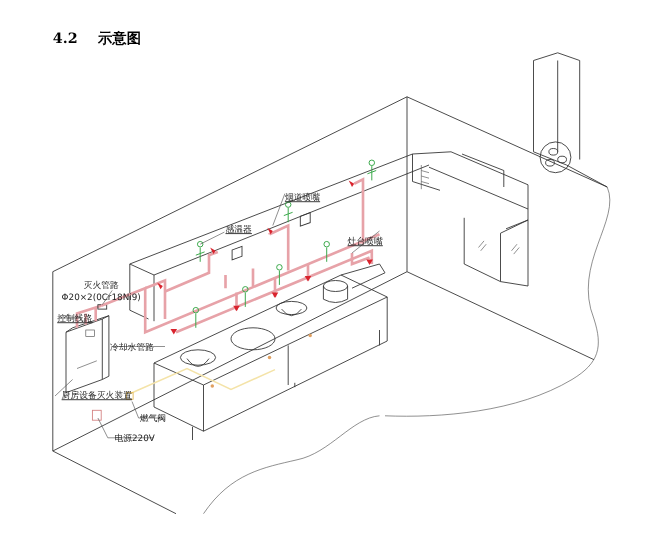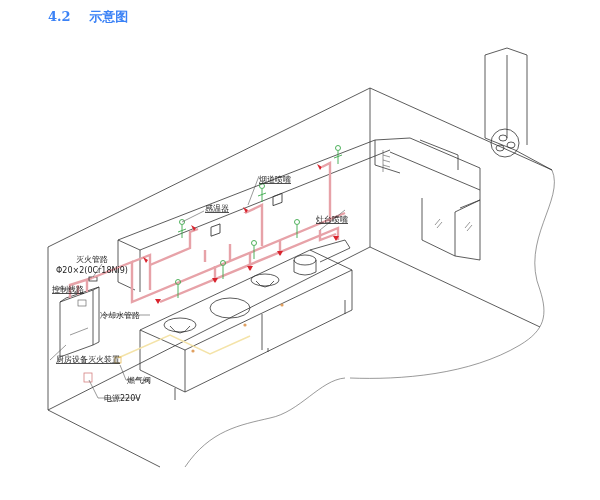--- a/index.html
+++ b/index.html
@@ -1,17 +1,17 @@
 <!DOCTYPE html>
 <html><head>
 <meta charset="utf-8">
 <style>
   html, body { margin:0; padding:0; background:#ffffff; }
   body { width:600px; height:500px; position:relative; overflow:hidden; font-family:"DejaVu Sans", sans-serif; }
-  .heading { position:absolute; left:48px; top:8px; font-family:"DejaVu Serif", serif; font-weight:bold; font-size:13px; color:#3b82f6; }
+  .heading { position:absolute; left:48px; top:26px; font-family:"DejaVu Serif", serif; font-weight:bold; font-size:13px; color:#000000; }
   .heading .num { margin-right:14px; }
   svg { position:absolute; left:0; top:0; }
   .lbl { font-family:"DejaVu Sans", sans-serif; font-size:8px; fill:#222; }
   .ln { stroke:#333; stroke-width:0.8; fill:none; }
   .thin { stroke:#555; stroke-width:0.6; fill:none; }
   .pipe { stroke:#e7a2a8; stroke-width:2.4; fill:none; }
   .gas { stroke:#f4e3a8; stroke-width:1.4; fill:none; }
   .sensor { stroke:#3aa84a; stroke-width:0.9; fill:none; }
   .nozzle { fill:#d9232d; }
 </style>

